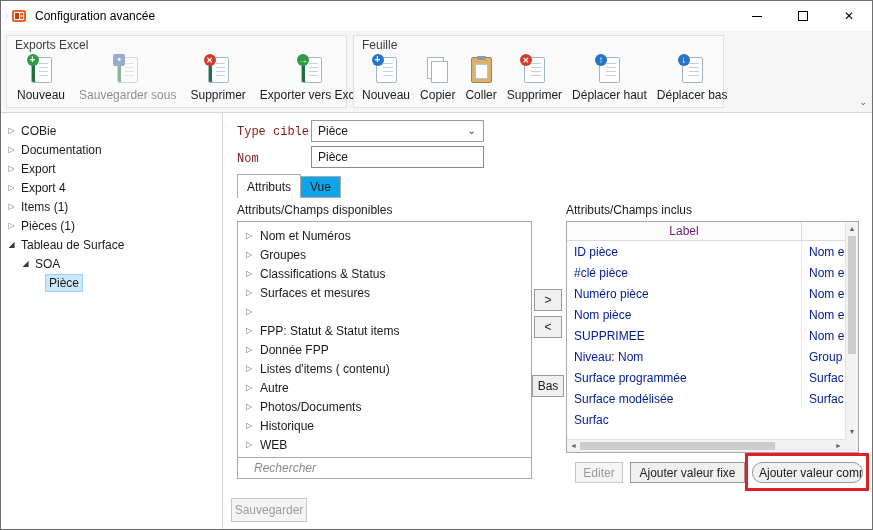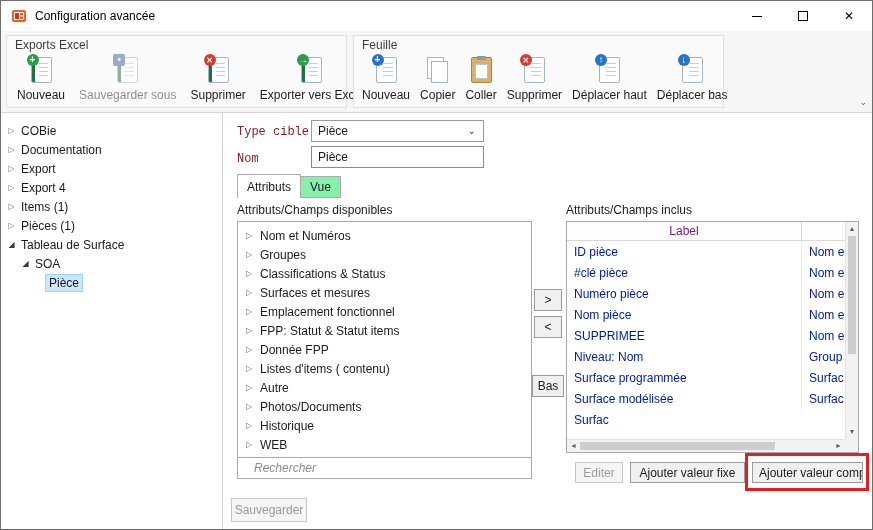--- a/index.html
+++ b/index.html
@@ -80,21 +80,21 @@
   .flabel { position:absolute; color:#7f1d1d;font-family:Liberation Mono, monospace; }
   .combo { position:absolute; left:310px; top:119px; width:173px; height:22px;
     border:1px solid #9a9a9a; background:#fff; display:flex; align-items:center;
     padding:0 20px 0 6px; }
   .combo .chev { position:absolute; right:7px; top:4px; font-size:10px; color:#3a3a3a; }
   .tinput { position:absolute; border:1px solid #8a8a8a; background:#fff; padding:0 6px;
     font:inherit; color:#1a1a1a; }
   .input-nom { left:310px; top:145px; width:173px; height:22px; }
 
   .tabs { position:absolute; left:236px; top:173px; height:24px; display:flex; align-items:flex-end; }
-  .tab { height:22px; padding:3px 9px 0 9px; border:1px solid #acacac; background:#86efac; margin-right:-1px; }
+  .tab { height:22px; padding:3px 9px 0 9px; border:1px solid #acacac; background:#0ea5e9; margin-right:-1px; }
   .tab.active { height:24px; padding-top:5px; background:#fff; border-bottom:none; z-index:2; position:relative; }
 
   .avail-title { position:absolute; left:236px; top:202px; }
   .incl-title  { position:absolute; left:565px; top:202px; }
 
   .avail-list { position:absolute; left:236px; top:220px; width:295px; height:237px;
     border:1px solid #a9a9a9; background:#fff; padding-top:4px; overflow:hidden; }
   .aitem { height:19px; display:flex; align-items:center; padding-left:8px; }
   .aitem .exp { width:14px; color:#707070; font-size:8px; flex:none; }
 
@@ -134,21 +134,21 @@
     border-top:1px solid #e3e3e3; }
   .hs-left, .hs-right { position:absolute; top:0; bottom:0; font-size:7px; color:#606060;
     line-height:12px; }
   .hs-left { left:3px; } .hs-right { right:3px; }
   .hs-thumb { position:absolute; top:2px; bottom:2px; left:13px; width:195px; background:#cdcdcd; }
   .sb-corner { position:absolute; right:0; bottom:0; width:13px; height:13px; background:#f2f2f2; }
 
   .btn-editer { position:absolute; left:574px; top:461px; width:48px;  height:21px; }
   .btn-fixe   { position:absolute; left:629px; top:461px; width:115px; height:21px; white-space:nowrap; }
   .btn-comp   { position:absolute; left:751px; top:461px; width:111px; height:21px;
-    overflow:hidden; white-space:nowrap; justify-content:flex-start; padding-left:6px; }
+    overflow:hidden; white-space:nowrap; justify-content:flex-start; padding-left:6px;border-radius:10px; }
   .annotation { position:absolute; left:744px; top:452px; width:124px; height:38px;
     border:3px solid var(--annotation_red,#e31e25); z-index:20; pointer-events:none; }
 
   .btn-save { position:absolute; left:230px; top:497px; width:76px; height:24px; }
 </style>
 </head>
 <body>
 
 <div class="window">
 
@@ -322,21 +322,20 @@
     <div class="aitem">
       <span class="exp">▷</span>
       <span>Classifications &amp; Status</span>
     </div>
     <div class="aitem">
       <span class="exp">▷</span>
       <span>Surfaces et mesures</span>
     </div>
     <div class="aitem">
       <span class="exp">▷</span>
-      <span>Emplacement fonctionnel</span>
     </div>
     <div class="aitem">
       <span class="exp">▷</span>
       <span>FPP: Statut &amp; Statut items</span>
     </div>
     <div class="aitem">
       <span class="exp">▷</span>
       <span>Donnée FPP</span>
     </div>
     <div class="aitem">

